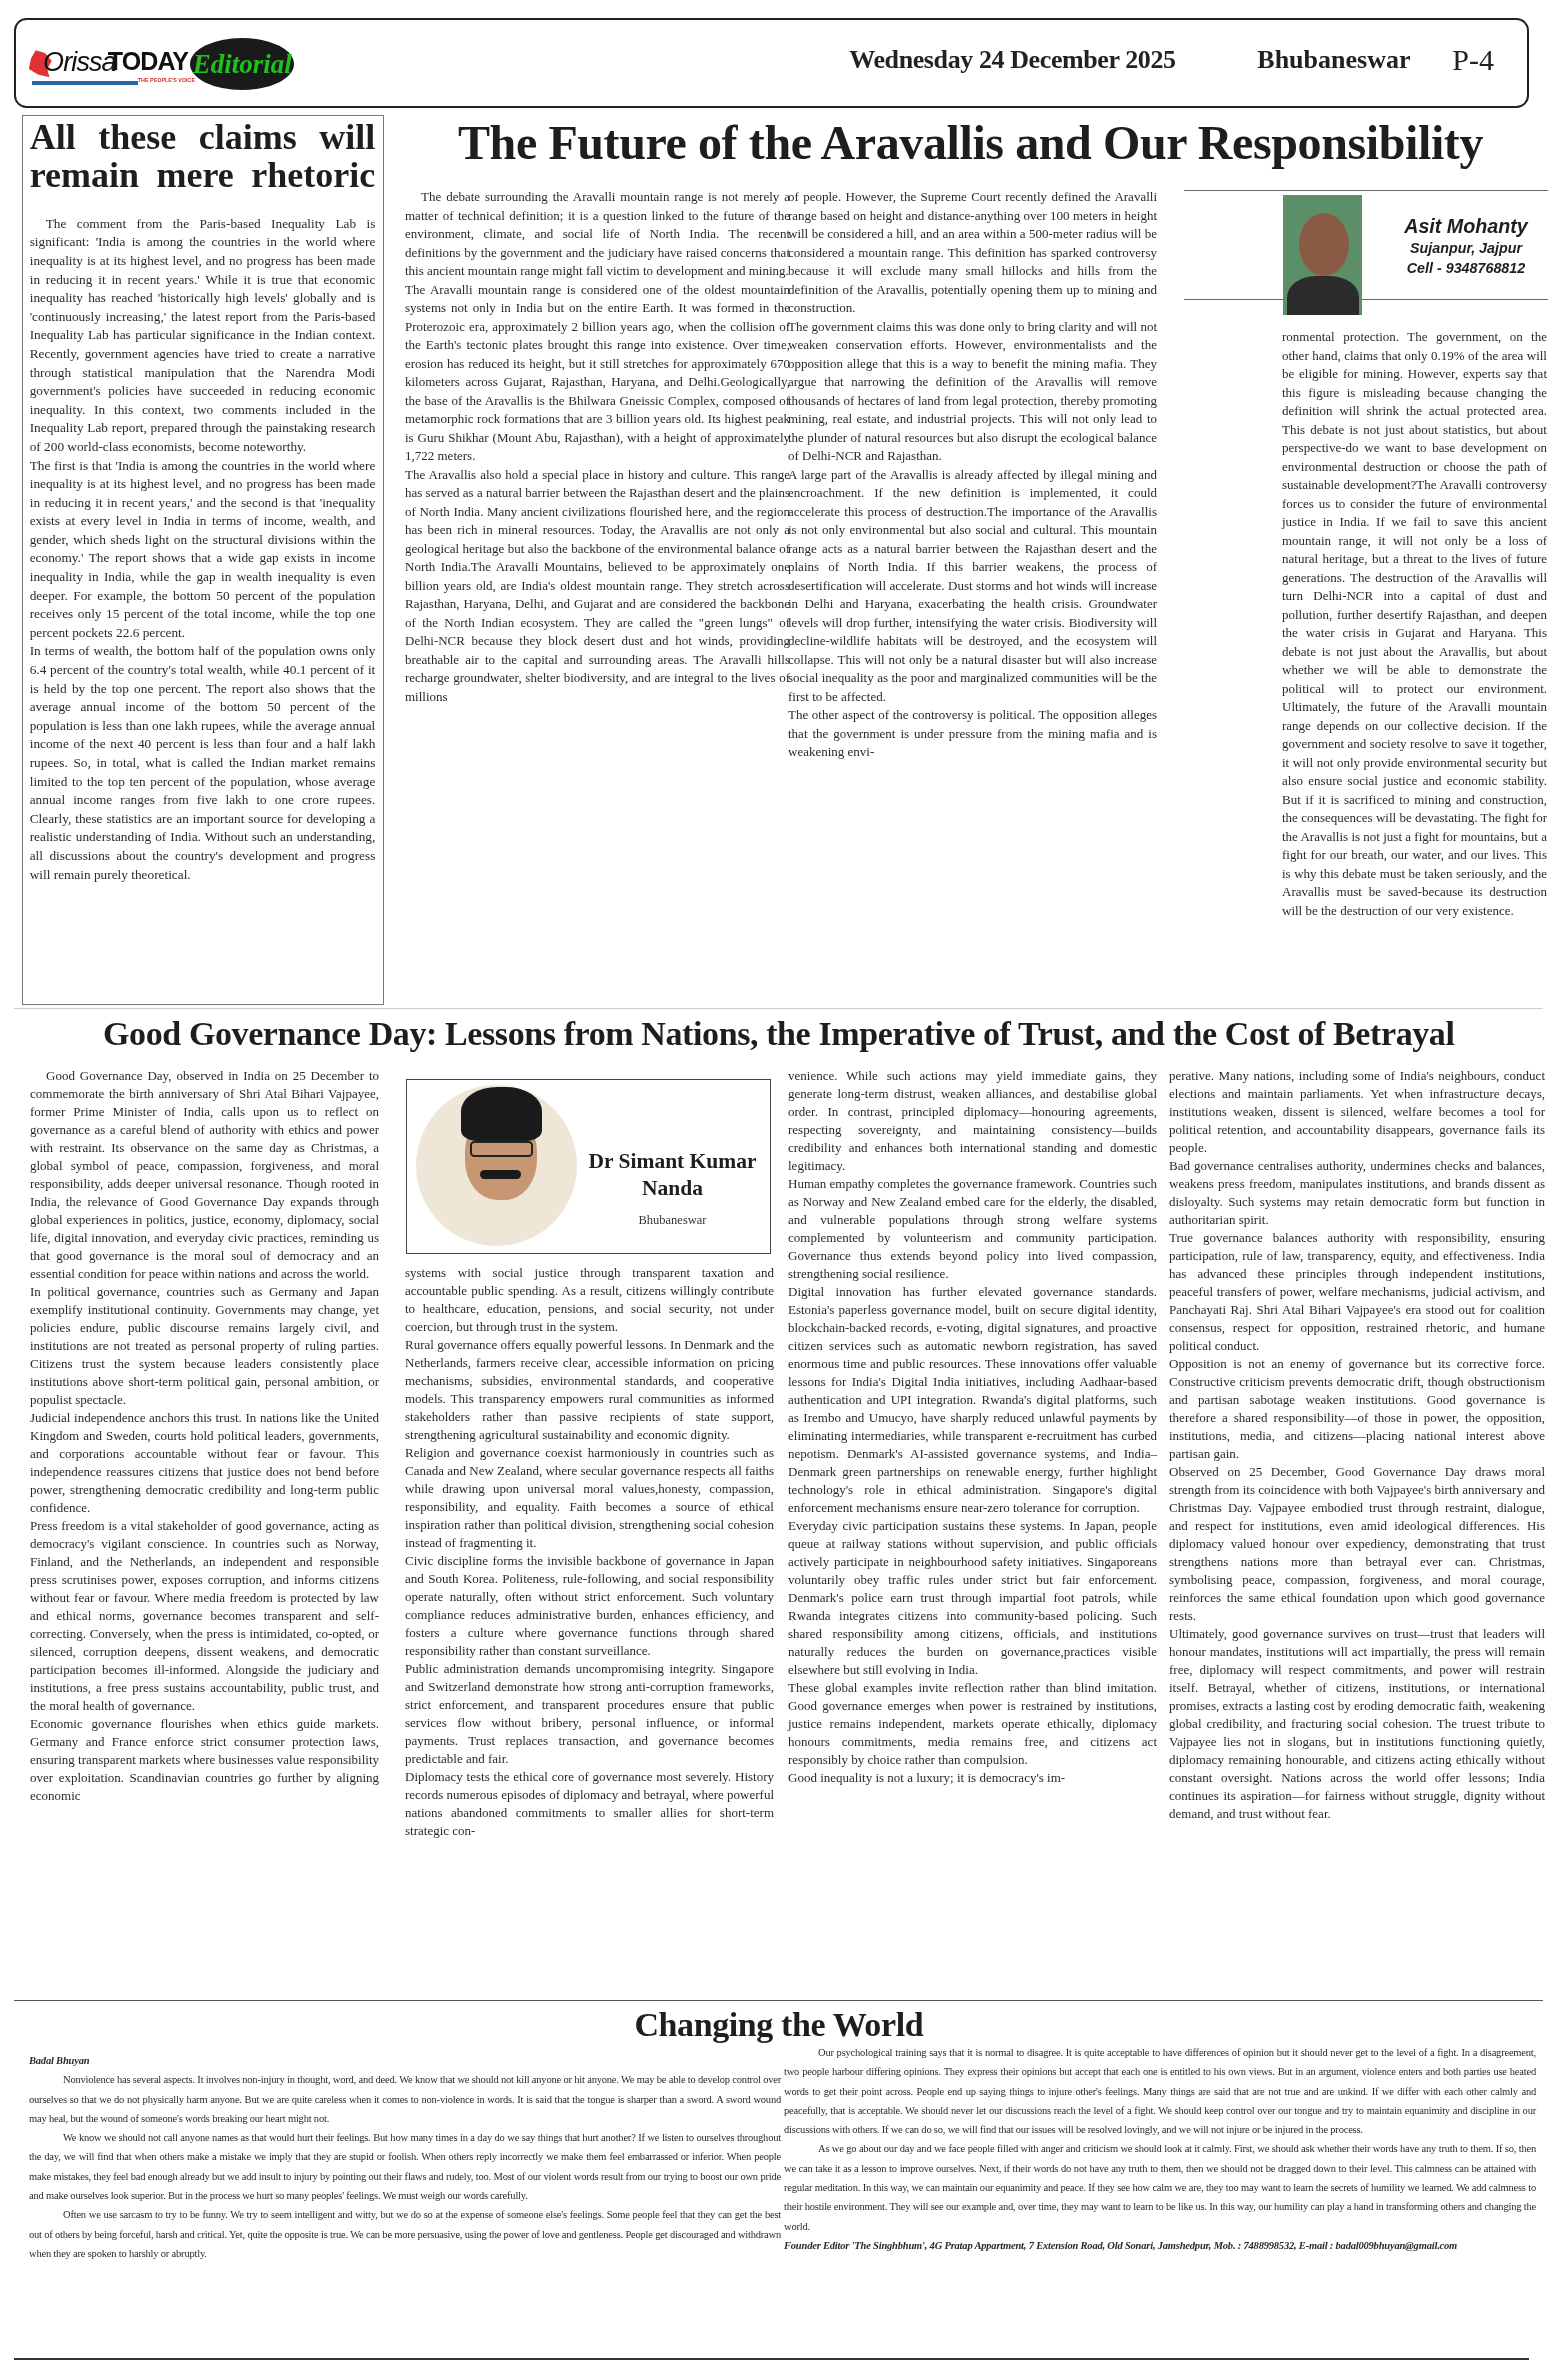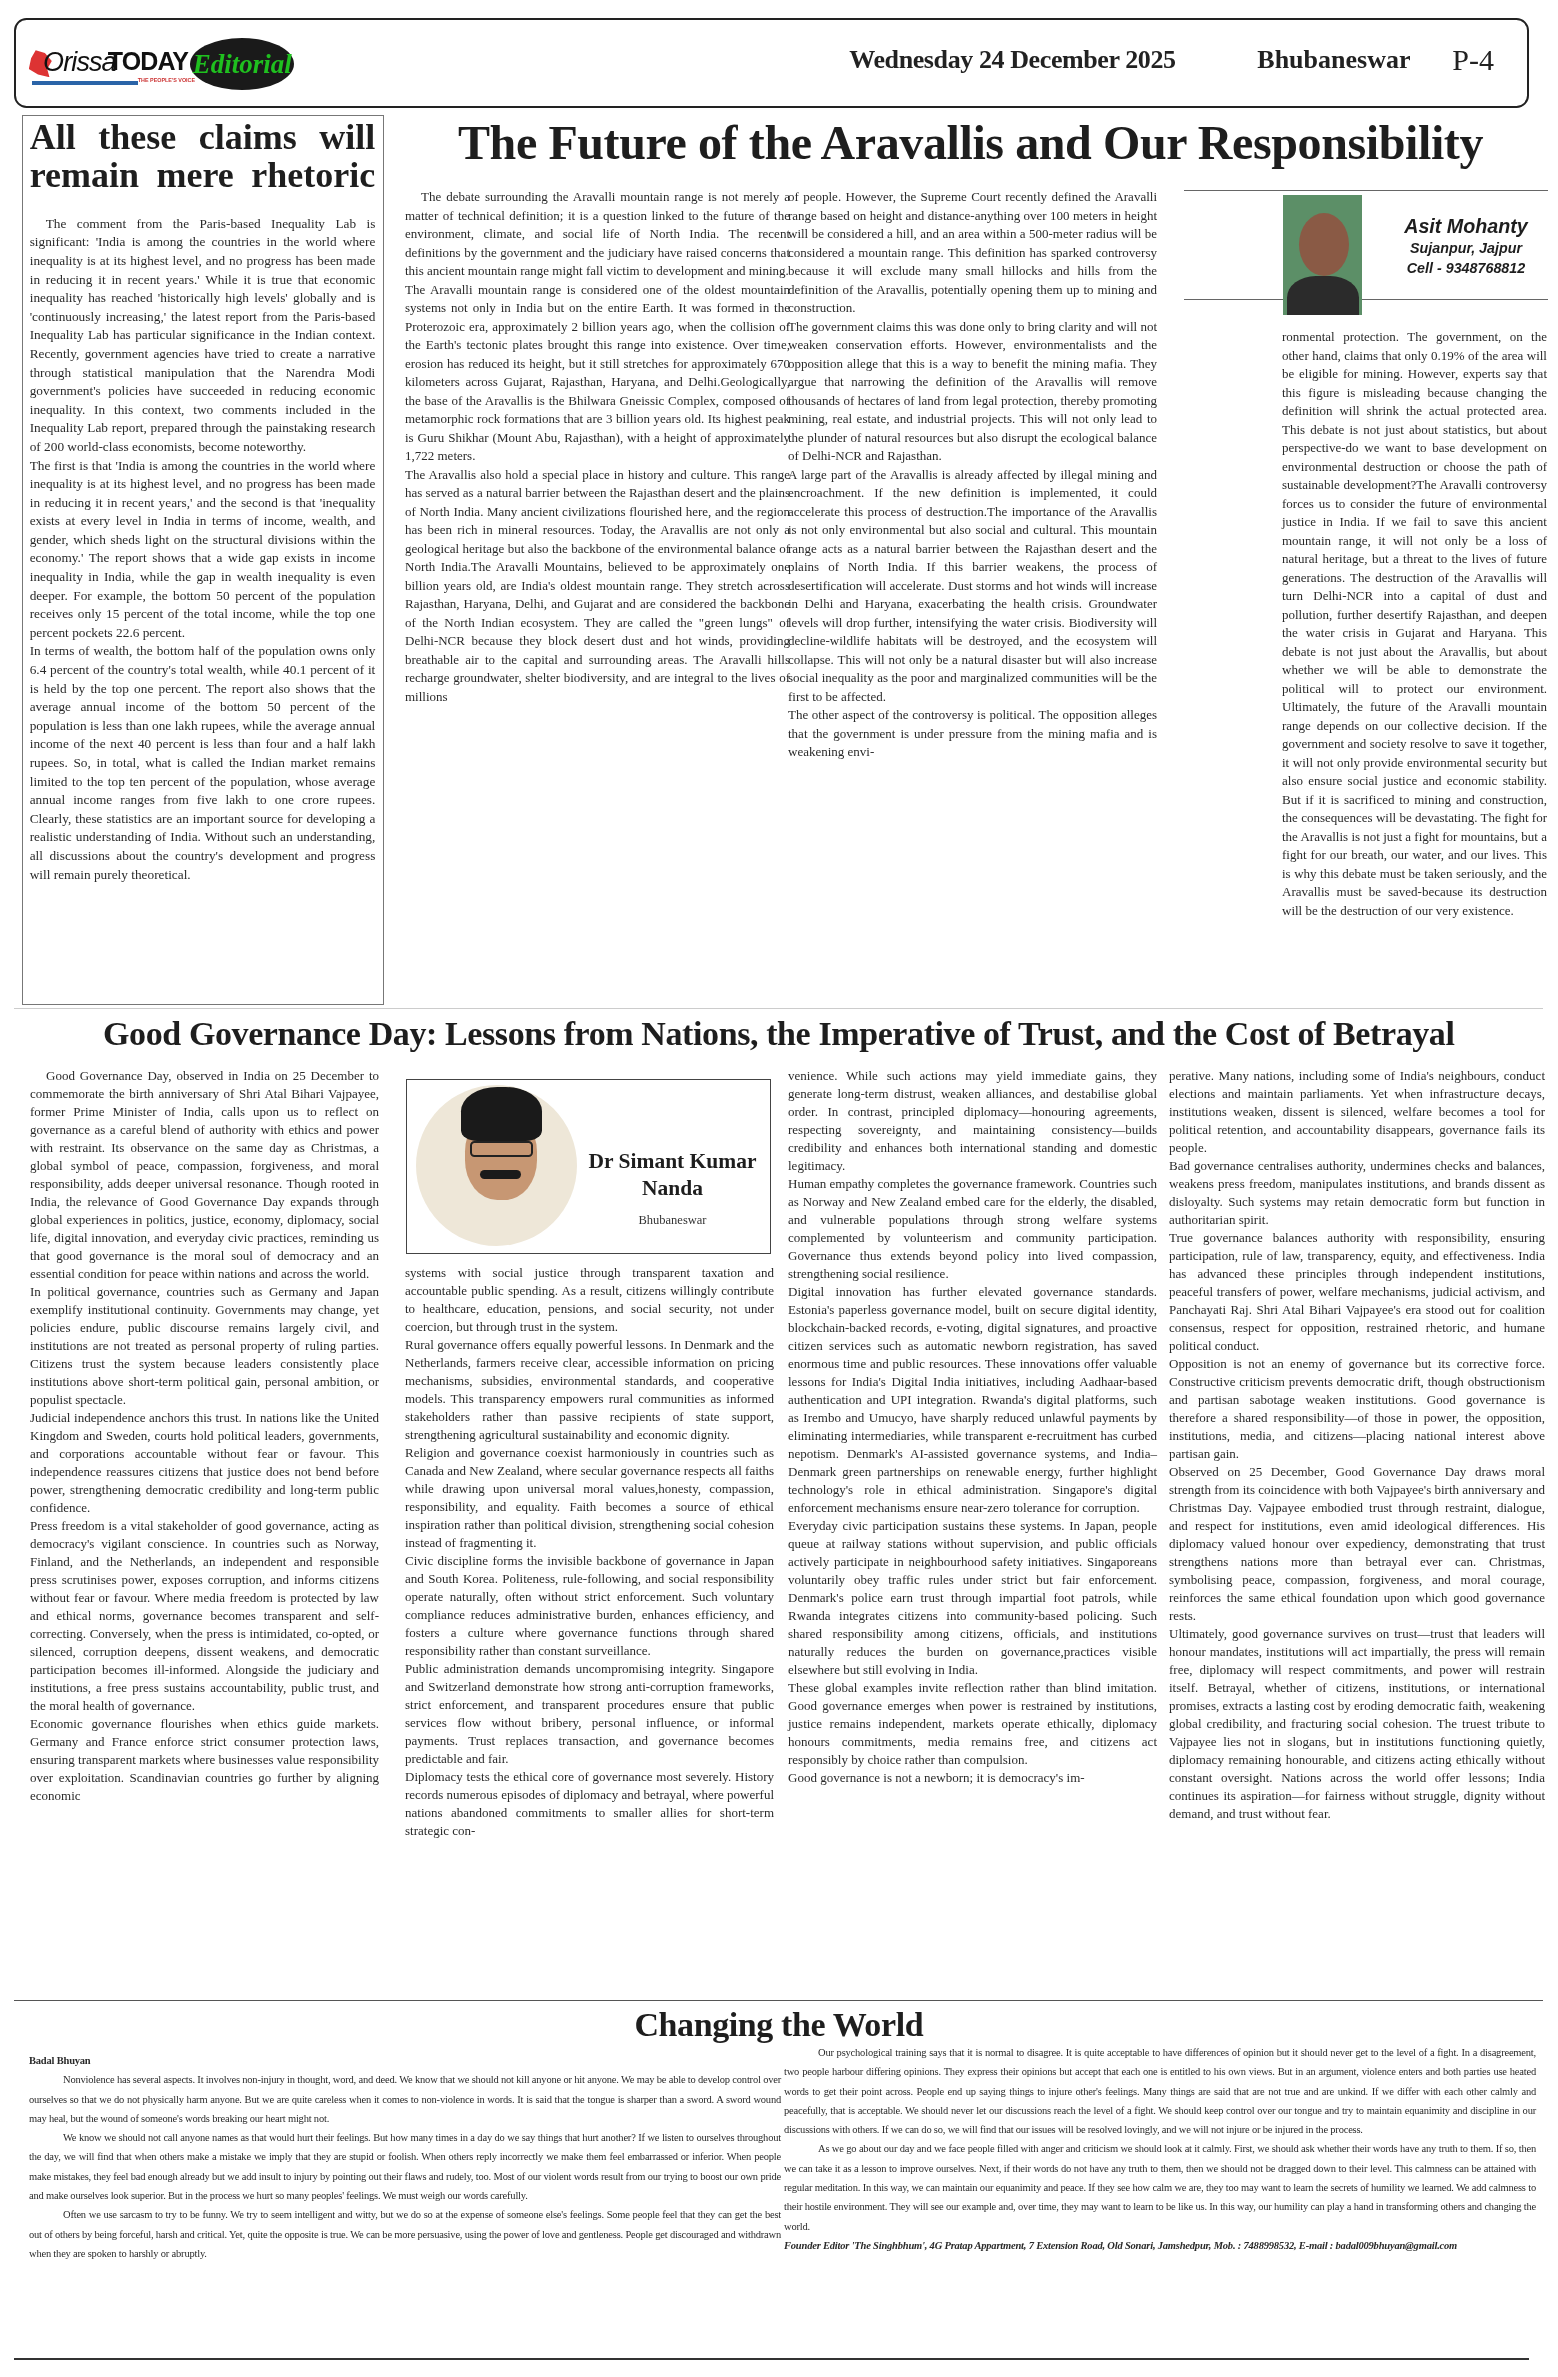--- a/index.html
+++ b/index.html
@@ -61,21 +61,21 @@
   .author2 .moustache { position: absolute; left: 64px; top: 85px; width: 41px; height: 9px; border-radius: 5.4px; background: #1a1a1a; }
   .author2 .name { position: absolute; left: 167px; top: 68px; width: 197px; text-align: center; font-size: 21.5px; line-height: 27px; font-weight: bold; color: #1e1e1e; }
   .author2 .city2 { position: absolute; left: 167px; top: 133px; width: 197px; text-align: center; font-size: 12.5px; color: #333; }
 
   .rule2 { position: absolute; left: 14.3px; top: 2000px; width: 1529px; border-top: 1.8px solid #555; }
   .world-title { position: absolute; left: 14.3px; top: 2006px; width: 1529px; text-align: center; font-size: 34px; font-weight: bold; color: #1e1e1e; font-family: "Liberation Sans Narrow", "Liberation Serif", serif; letter-spacing: -0.4px; }
   .wart { position: absolute; font-size: 10.5px; line-height: 19.3px; text-align: justify; color: #2a2a2a; letter-spacing: -0.2px; }
   .wart p.ind { text-indent: 34px; }
   .w1 { left: 29px; top: 2051px; width: 752px; }
   .w2 { left: 784px; top: 2043px; width: 752px; }
-  .wauthor { font-weight: bold; }
+  .wauthor { font-style: italic; font-weight: bold; }
   .wsig { font-style: italic; font-weight: bold; }
   .rule3 { position: absolute; left: 14.3px; top: 2358px; width: 1515px; border-top: 2.7px solid #333; }
 </style>
 </head>
 <body>
 
 <header class="masthead">
   <div class="logo">
     <div class="map"></div>
     <span class="orissa">Orissa</span>
@@ -152,21 +152,21 @@
   <p>Civic discipline forms the invisible backbone of governance in Japan and South Korea. Politeness, rule-following, and social responsibility operate naturally, often without strict enforcement. Such voluntary compliance reduces administrative burden, enhances efficiency, and fosters a culture where governance functions through shared responsibility rather than constant surveillance.</p>
   <p>Public administration demands uncompromising integrity. Singapore and Switzerland demonstrate how strong anti-corruption frameworks, strict enforcement, and transparent procedures ensure that public services flow without bribery, personal influence, or informal payments. Trust replaces transaction, and governance becomes predictable and fair.</p>
   <p>Diplomacy tests the ethical core of governance most severely. History records numerous episodes of diplomacy and betrayal, where powerful nations abandoned commitments to smaller allies for short-term strategic con-</p>
 </div>
 <div class="col art gart g3">
   <p>venience. While such actions may yield immediate gains, they generate long-term distrust, weaken alliances, and destabilise global order. In contrast, principled diplomacy—honouring agreements, respecting sovereignty, and maintaining consistency—builds credibility and enhances both international standing and domestic legitimacy.</p>
   <p>Human empathy completes the governance framework. Countries such as Norway and New Zealand embed care for the elderly, the disabled, and vulnerable populations through strong welfare systems complemented by volunteerism and community participation. Governance thus extends beyond policy into lived compassion, strengthening social resilience.</p>
   <p>Digital innovation has further elevated governance standards. Estonia's paperless governance model, built on secure digital identity, blockchain-backed records, e-voting, digital signatures, and proactive citizen services such as automatic newborn registration, has saved enormous time and public resources. These innovations offer valuable lessons for India's Digital India initiatives, including Aadhaar-based authentication and UPI integration. Rwanda's digital platforms, such as Irembo and Umucyo, have sharply reduced unlawful payments by eliminating intermediaries, while transparent e-recruitment has curbed nepotism. Denmark's AI-assisted governance systems, and India–Denmark green partnerships on renewable energy, further highlight technology's role in ethical administration. Singapore's digital enforcement mechanisms ensure near-zero tolerance for corruption.</p>
   <p>Everyday civic participation sustains these systems. In Japan, people queue at railway stations without supervision, and public officials actively participate in neighbourhood safety initiatives. Singaporeans voluntarily obey traffic rules under strict but fair enforcement. Denmark's police earn trust through impartial foot patrols, while Rwanda integrates citizens into community-based policing. Such shared responsibility among citizens, officials, and institutions naturally reduces the burden on governance,practices visible elsewhere but still evolving in India.</p>
   <p>These global examples invite reflection rather than blind imitation. Good governance emerges when power is restrained by institutions, justice remains independent, markets operate ethically, diplomacy honours commitments, media remains free, and citizens act responsibly by choice rather than compulsion.</p>
-  <p>Good governance is not a newborn; it is democracy's im-</p>
+  <p>Good inequality is not a luxury; it is democracy's im-</p>
 </div>
 <div class="col art gart g4">
   <p>perative. Many nations, including some of India's neighbours, conduct elections and maintain parliaments. Yet when infrastructure decays, institutions weaken, dissent is silenced, welfare becomes a tool for political retention, and accountability disappears, governance fails its people.</p>
   <p>Bad governance centralises authority, undermines checks and balances, weakens press freedom, manipulates institutions, and brands dissent as disloyalty. Such systems may retain democratic form but function in authoritarian spirit.</p>
   <p>True governance balances authority with responsibility, ensuring participation, rule of law, transparency, equity, and effectiveness. India has advanced these principles through independent institutions, peaceful transfers of power, welfare mechanisms, judicial activism, and Panchayati Raj. Shri Atal Bihari Vajpayee's era stood out for coalition consensus, respect for opposition, restrained rhetoric, and humane political conduct.</p>
   <p>Opposition is not an enemy of governance but its corrective force. Constructive criticism prevents democratic drift, though obstructionism and partisan sabotage weaken institutions. Good governance is therefore a shared responsibility—of those in power, the opposition, institutions, media, and citizens—placing national interest above partisan gain.</p>
   <p>Observed on 25 December, Good Governance Day draws moral strength from its coincidence with both Vajpayee's birth anniversary and Christmas Day. Vajpayee embodied trust through restraint, dialogue, and respect for institutions, even amid ideological differences. His diplomacy valued honour over expediency, demonstrating that trust strengthens nations more than betrayal ever can. Christmas, symbolising peace, compassion, forgiveness, and moral courage, reinforces the same ethical foundation upon which good governance rests.</p>
   <p>Ultimately, good governance survives on trust—trust that leaders will honour mandates, institutions will act impartially, the press will remain free, diplomacy will respect commitments, and power will restrain itself. Betrayal, whether of citizens, institutions, or international promises, extracts a lasting cost by eroding democratic faith, weakening global credibility, and fracturing social cohesion. The truest tribute to Vajpayee lies not in slogans, but in institutions functioning quietly, diplomacy remaining honourable, and citizens acting ethically without constant oversight. Nations across the world offer lessons; India continues its aspiration—for fairness without struggle, dignity without demand, and trust without fear.</p>
 </div>
 

